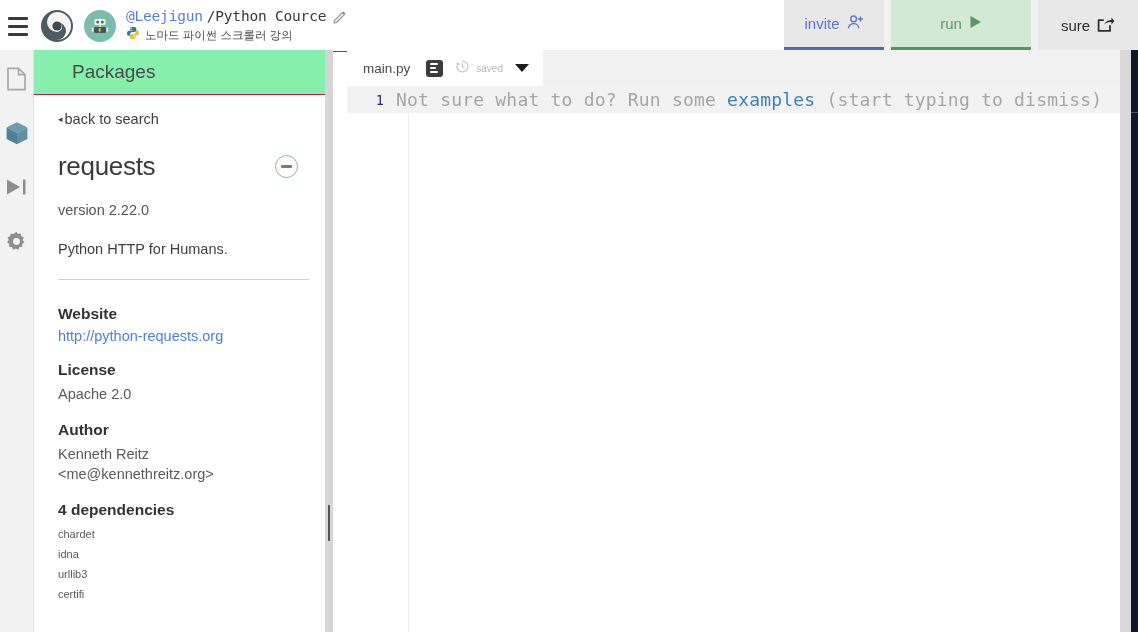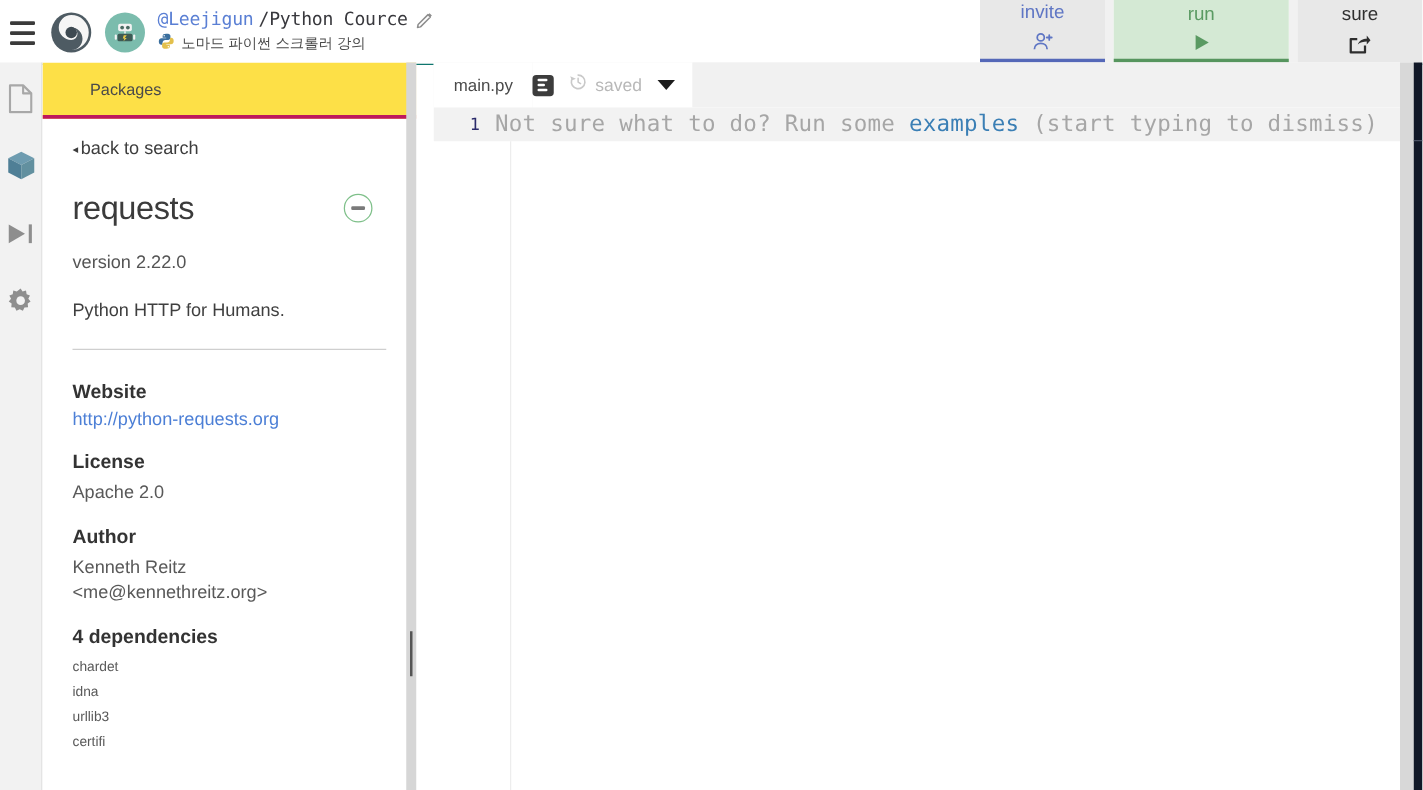--- a/index.html
+++ b/index.html
@@ -53,43 +53,43 @@
   #title-line2 {
     display:flex; align-items:center; gap:5px; margin-top:1px;
     font-size: 11.5px; color:#4a4a4a; line-height:14px; white-space:nowrap;
   }
 
   #header-spacer { flex: 1 1 auto; }
 
   .hdr-btn {
     width: 100px; display:flex; align-items:center; justify-content:center;
     gap: 7px; cursor:pointer; position: relative;
-    font-size: 15px; font-weight: 400; flex-direction: column;
+    font-size: 15px; font-weight: 400;
   }
   #btn-invite { background:#e8e8e8; color:#5f76c4; border-bottom: 4px solid #5568b8; }
   #btn-run    { background:#d4e9d4; color:#5a9a62; border-bottom: 4px solid #56955e; width: 140px;}
   #btn-share  { background:#e8e8e8; color:#2e2e2e; }
   .hdr-gap { width: 7px; background:#f1f1f1; }
 
   
   #icon-rail {
     position:absolute; left:0; top:50px; width:34px; height:582px;
     background:#f2f2f2; border-right:1px solid #e0e0e0;
     display:flex; flex-direction:column; align-items:center; padding-top:18px; gap:28px;
   }
   .rail-icon { width:26px; height:26px; display:flex; align-items:center; justify-content:center; cursor:pointer; }
 
   
   #pkg-panel {
     position:absolute; left:34px; top:50px; width:299px; height:582px;
     background:#ffffff; overflow:hidden;
   }
   #pkg-header {
-    height:45px; background:#fde047; display:flex; align-items:center;
-    padding-left:38px; font-size:13px; color:#4a4a4a; border-bottom:3px solid #be185d;
+    height:45px; background:#86efac; display:flex; align-items:center;
+    padding-left:38px; font-size:19px; color:#4a4a4a; border-bottom:1px solid #be185d;
   }
   #pkg-body { padding: 16px 24px 0 24px; height: 537px; overflow:hidden; position:relative; }
 
   #back-to-search {
     display:flex; align-items:center; gap:2px; font-size:14.5px; color:#3d3d3d;
     cursor:pointer; margin-bottom: 24px; margin-left: 0px;
   }
   #back-caret { font-size: 9px; color:#3d3d3d; line-height:1; }
 
   #pkg-title-row { display:flex; align-items:center; justify-content:space-between; margin-bottom: 20px; }
@@ -132,21 +132,21 @@
     background:#ffffff; display:flex; align-items:center; gap:12px; padding-right:14px; cursor:default;
   }
   #icon-filelist { width:17px; height:17px; background:#3c3c3c; border-radius:3px;
     display:flex; flex-direction:column; justify-content:center; align-items:flex-start;
     gap:2px; padding-left:4px; cursor:pointer; }
   #icon-filelist b { display:block; height:2px; background:#fff; border-radius:1px; }
   #icon-filelist b:nth-child(1){ width:8px; }
   #icon-filelist b:nth-child(2){ width:6px; }
   #icon-filelist b:nth-child(3){ width:8px; }
   #saved-group { display:flex; align-items:center; gap:6px; cursor:pointer; }
-  #saved-text { font-size:14px; color:#b8b8b8; }
+  #saved-text { font-size:10px; color:#b8b8b8; }
   #tab-caret { width:0;height:0;border-left:7px solid transparent;border-right:7px solid transparent;
     border-top:8px solid #1c1c1c; cursor:pointer; }
   #tabbar-fill { flex:1 1 auto; background:#f1f1f1; }
 
   #code-area { position:relative; height:546px; background:#fff; }
   #active-line {
     position:absolute; left:0; top:0; width:787px; height:27px; background:#f2f2f2;
     display:flex; align-items:center;
   }
   #gutter {

